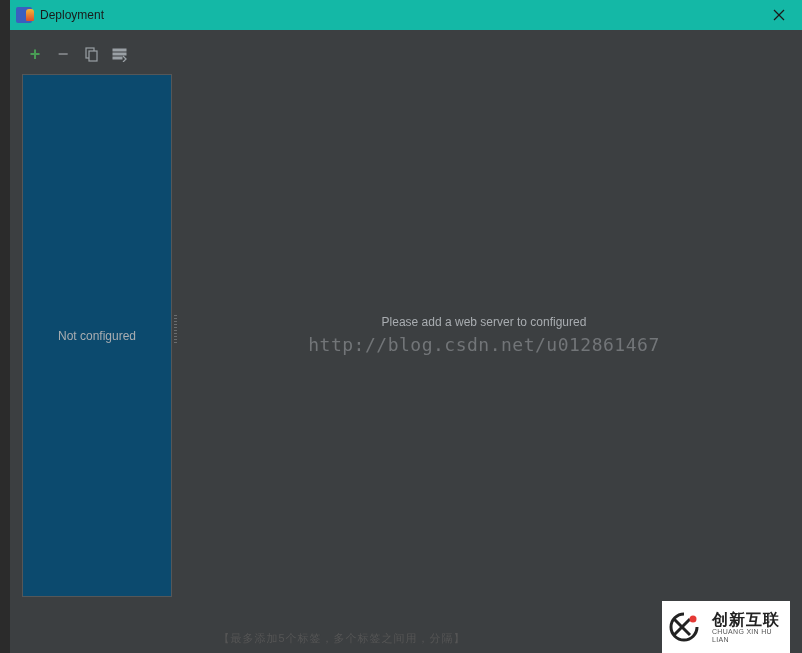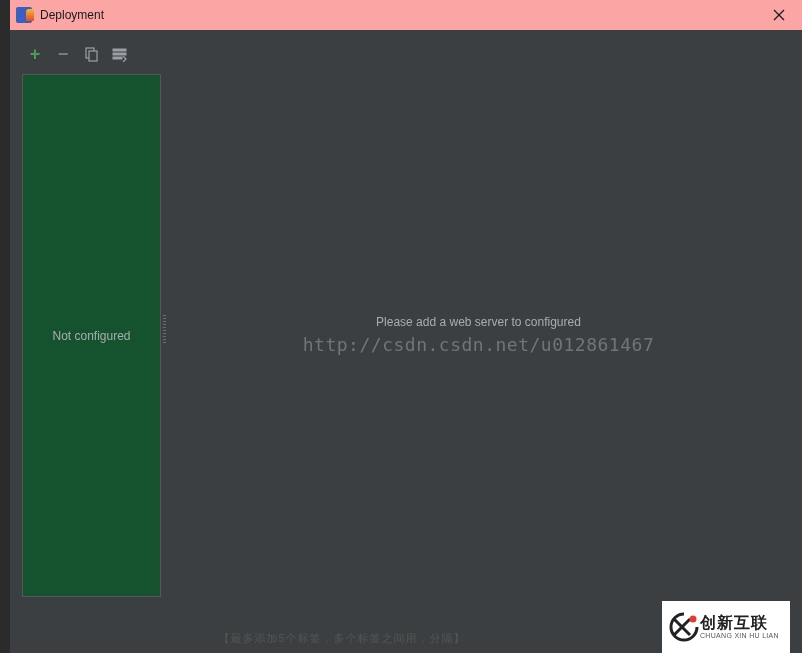--- a/index.html
+++ b/index.html
@@ -28,21 +28,21 @@
       left: 10px;
       top: 0;
       right: 0;
       bottom: 0;
       display: flex;
       flex-direction: column;
       background: #3c3f41;
     }
     .title-bar {
       height: 30px;
-      background: #fca5a5;
+      background: #14b8a6;
       display: flex;
       align-items: center;
       padding: 0 8px 0 6px;
       color: #1a1a1a;
       font-size: 12px;
     }
     .title-bar .app-icon {
       width: 16px;
       height: 16px;
       margin-right: 8px;
@@ -118,23 +118,23 @@
     .icon-copy svg, .icon-list svg {
       fill: #9aa0a5;
       stroke: #9aa0a5;
     }
     .main-panes {
       flex: 1;
       display: flex;
       gap: 0;
     }
     .left-pane {
-      width: 139px;
+      width: 150px;
       border: 1px solid #555758;
-      background: #14532d;
+      background: #0c4a6e;
       display: flex;
       align-items: center;
       justify-content: center;
       position: relative;
     }
     .not-configured {
       color: #a9adb1;
       font-size: 12px;
     }
     .splitter {
@@ -195,21 +195,21 @@
     .brand-box {
       position: absolute;
       right: 0;
       bottom: 0;
       width: 128px;
       height: 52px;
       background: #ffffff;
       display: flex;
       align-items: center;
       padding: 4px 6px;
-      gap: 0;
+      gap: 12px;
     }
     .brand-logo {
       width: 32px;
       height: 32px;
       position: relative;
       flex-shrink: 0;
     }
     .brand-text {
       display: flex;
       flex-direction: column;
@@ -288,21 +288,21 @@
 
     <div class="main-panes">
       <div class="left-pane">
         <span class="not-configured">Not configured</span>
       </div>
       <div class="splitter">
         <div class="splitter-handle"></div>
       </div>
       <div class="right-pane">
         <div class="hint-text">Please add a web server to configured</div>
-        <div class="watermark">http://csdn.csdn.net/u012861467</div>
+        <div class="watermark">http://blog.csdn.net/u012861467</div>
       </div>
     </div>
 
     <div class="footer">
       <button class="ok-button">确定</button>
       <div class="brand-box">
         <div class="brand-logo">
           <svg width="32" height="32" viewBox="0 0 32 32">
             <path d="M16 3 A13 13 0 1 0 29 16" fill="none" stroke="#222" stroke-width="3"></path>
             <line x1="6" y1="8" x2="22" y2="24" stroke="#222" stroke-width="3"></line>

